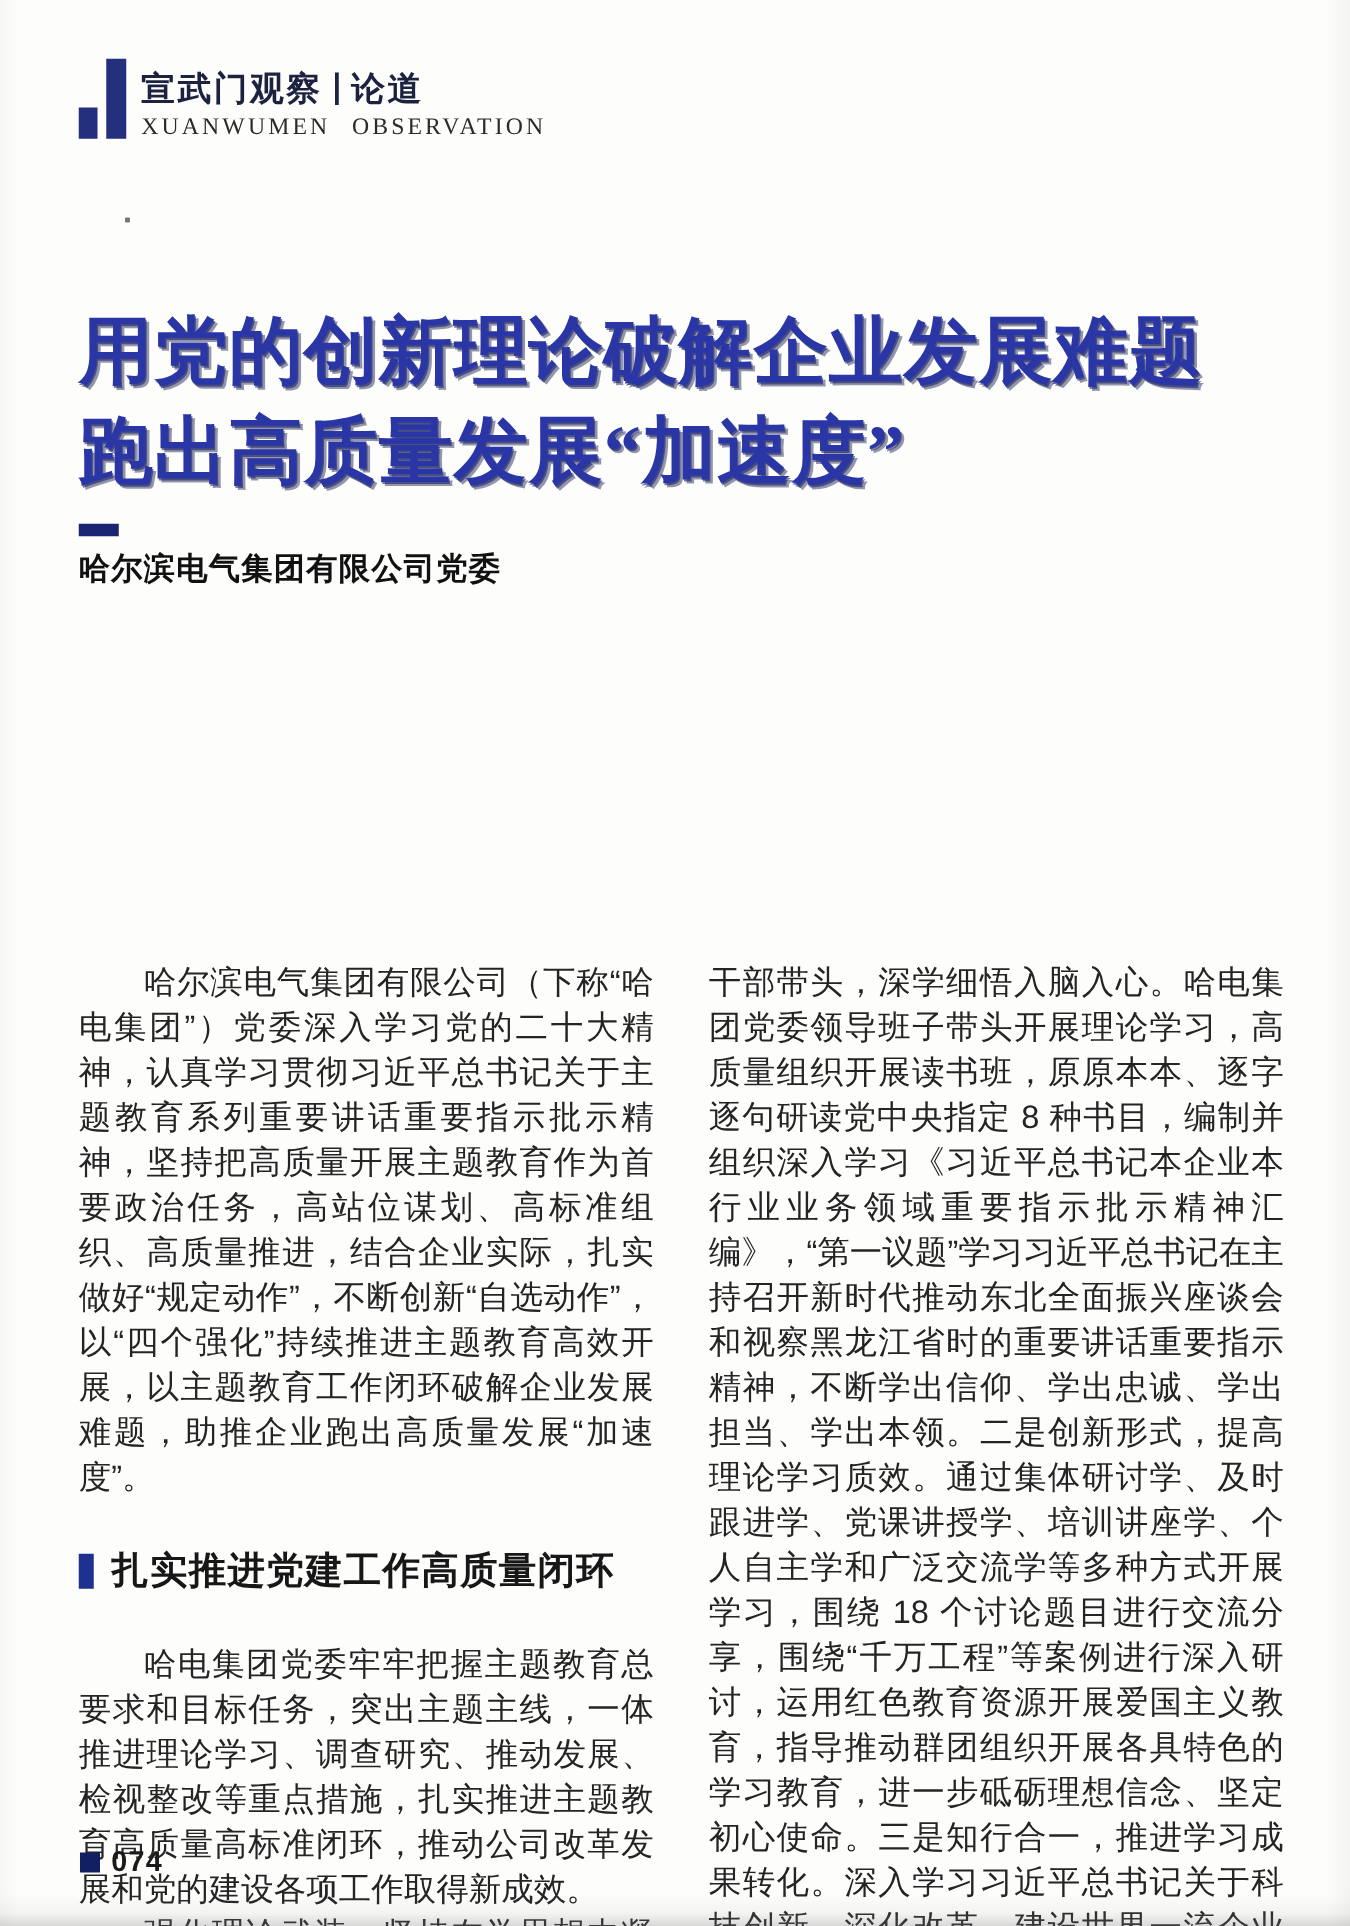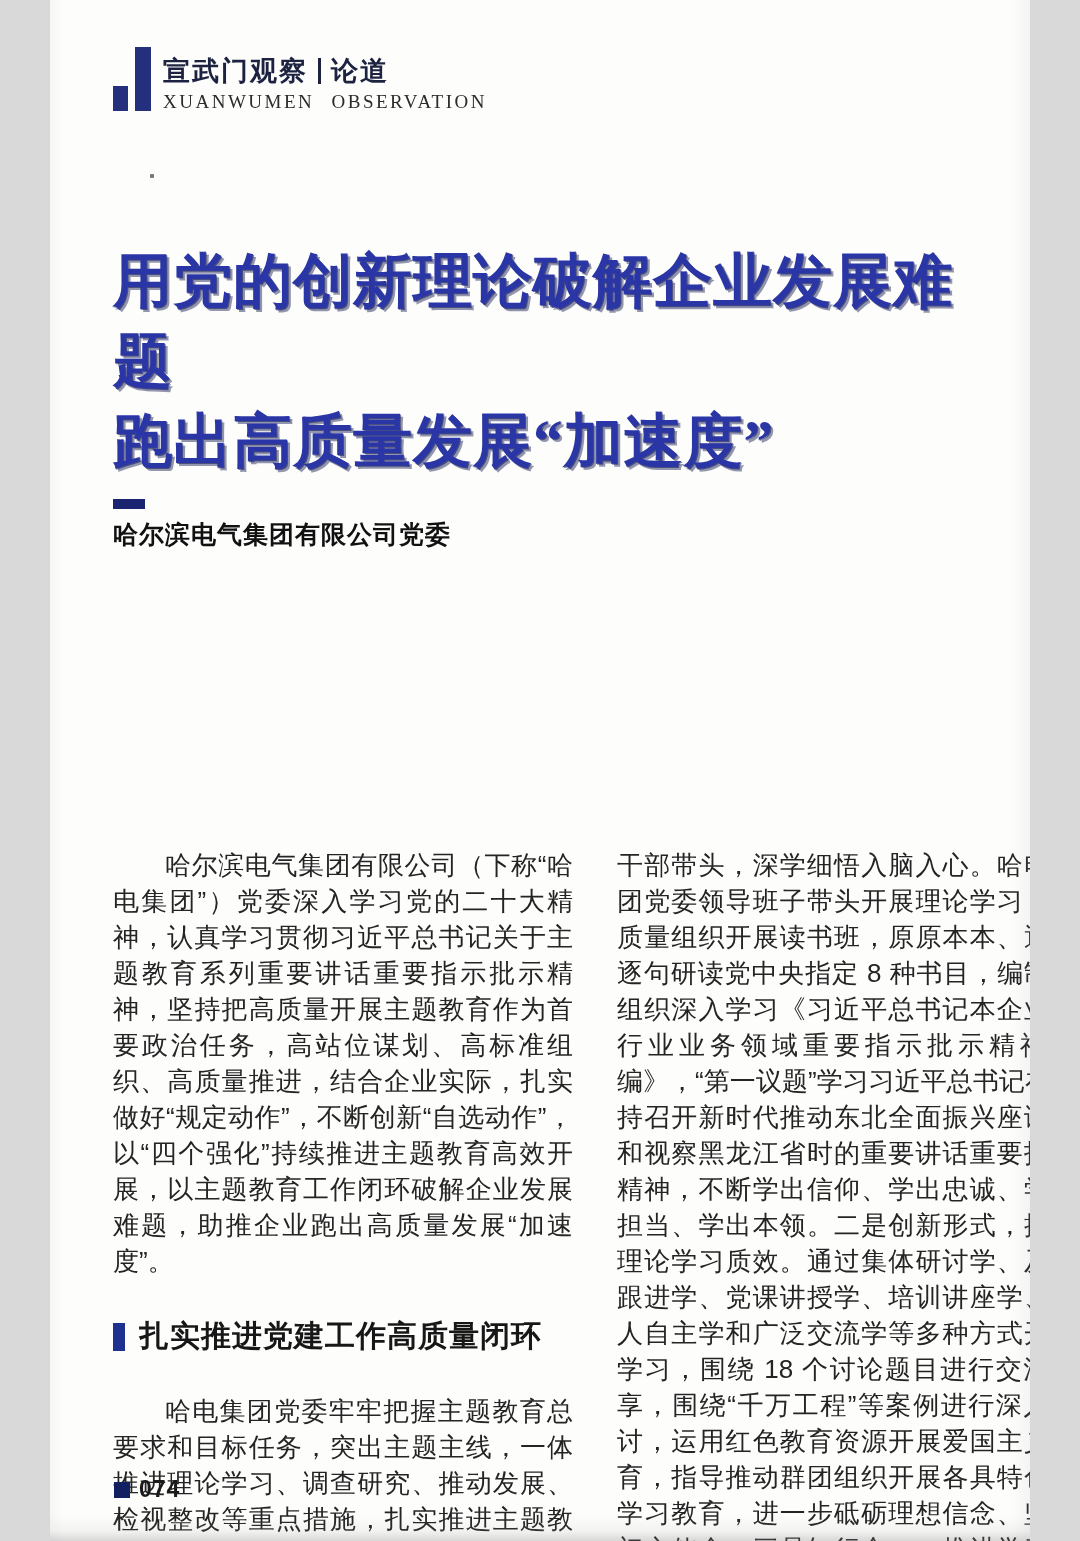--- a/index.html
+++ b/index.html
@@ -1,18 +1,18 @@
 <!DOCTYPE html>
 <html lang="zh"><head>
 <meta charset="utf-8">
 <style>
   html,body{margin:0;padding:0;background:#d9d9d9;}
   .page{
     position:relative;
-    width:980px;height:1541px;
+    width:1080px;height:1541px;
     margin:0 auto;
     background:#fdfdfc;
     overflow:hidden;
     font-family:"Liberation Sans","DejaVu Sans",sans-serif;
     color:#222;
     box-sizing:border-box;
     padding:45px 58px 0 63px;
   }
   
   .page::before{

